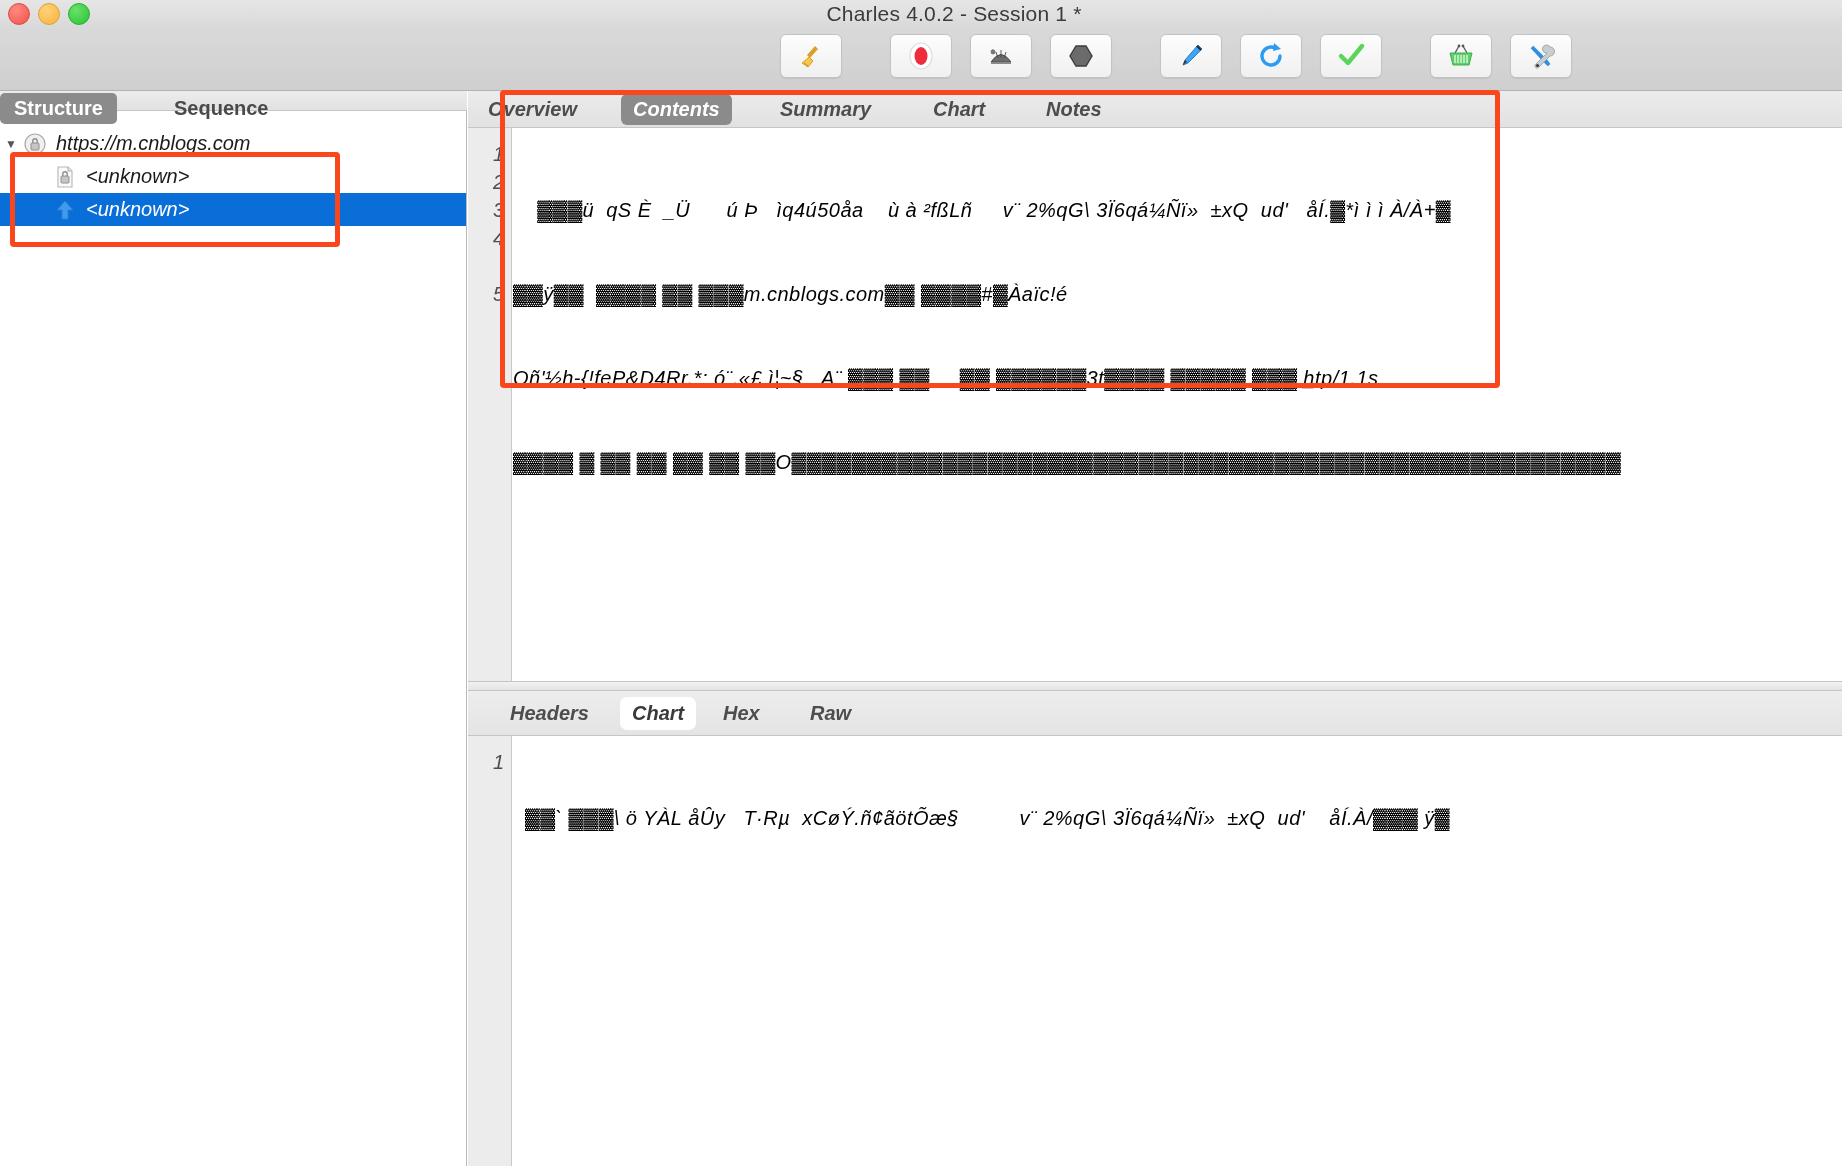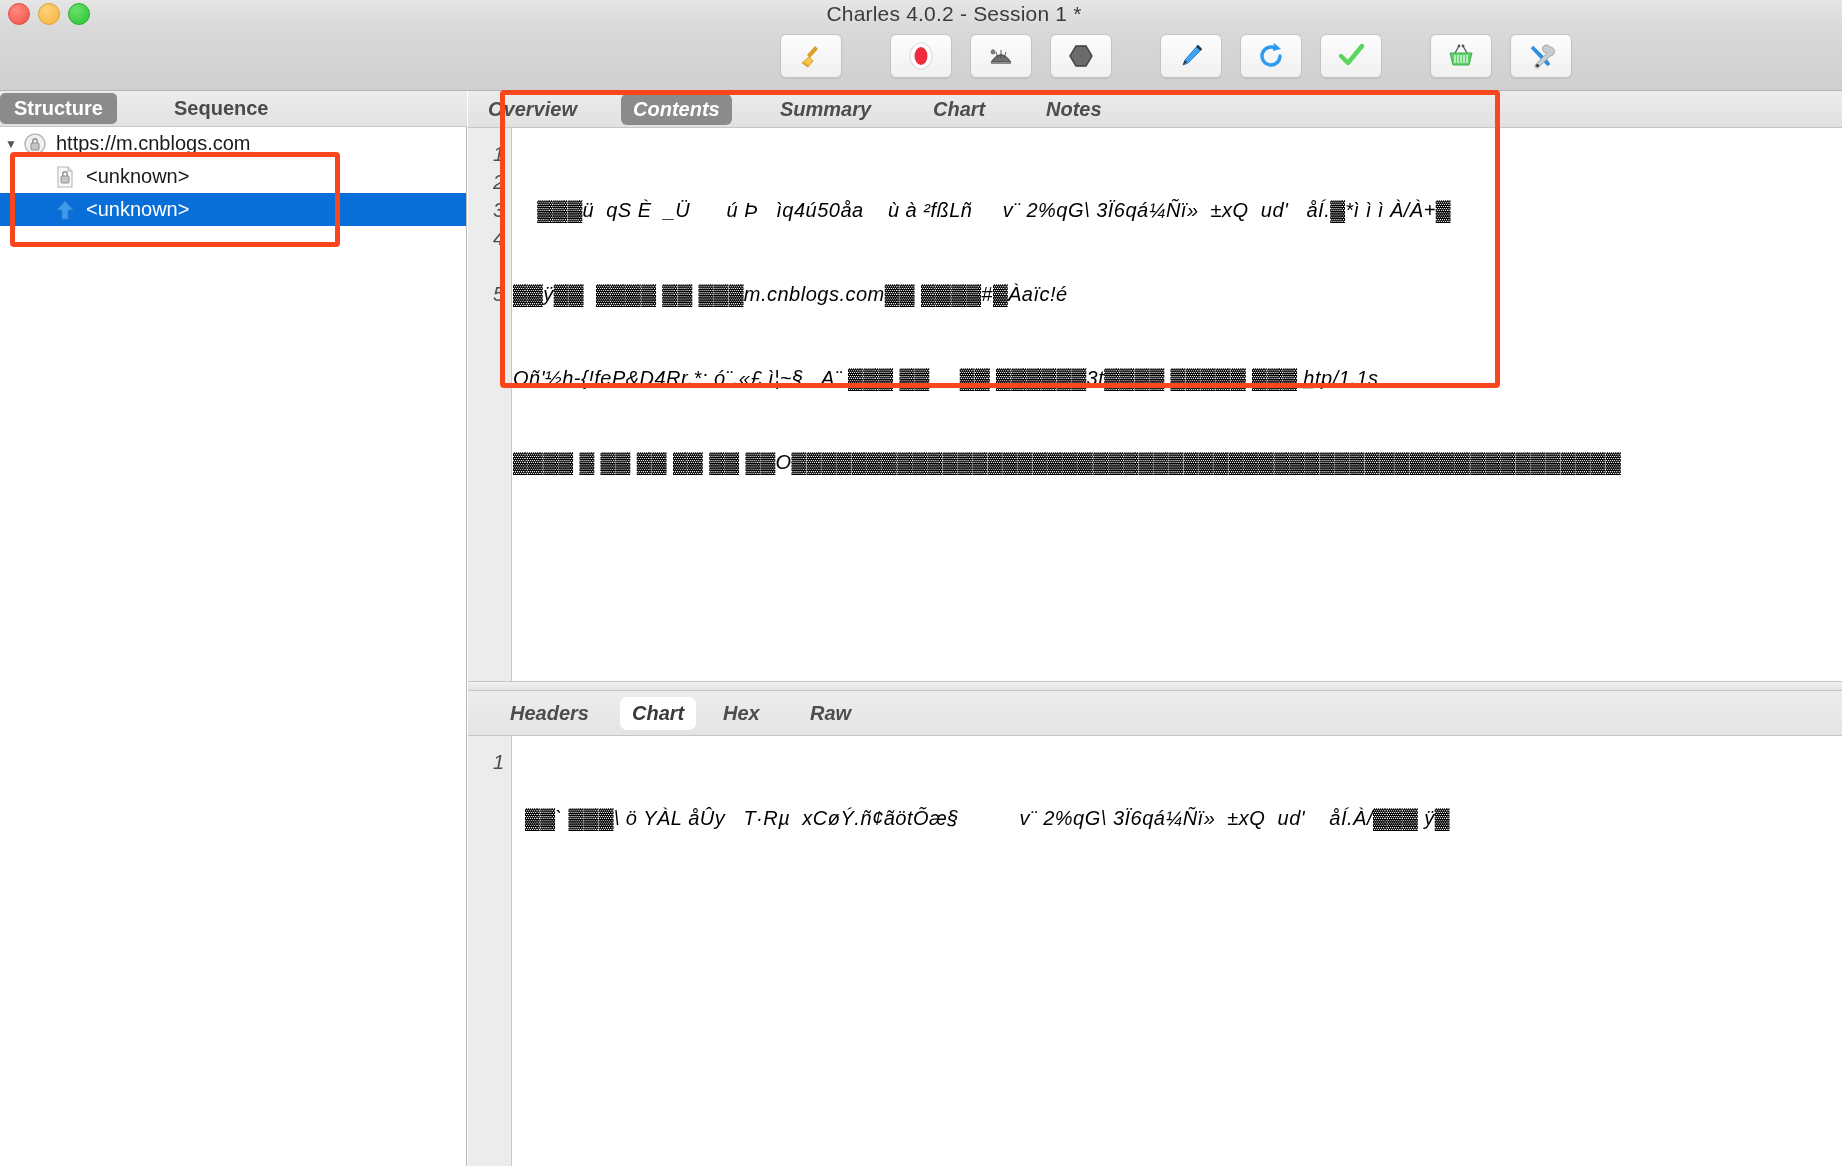--- a/index.html
+++ b/index.html
@@ -88,21 +88,21 @@
     width: 467px;
     height: 1075px;
     background: #ffffff;
     border-right: 1px solid #b9b9b9;
     box-sizing: border-box;
   }
   .lp-tabbar {
     position: absolute;
     left: 0; top: 0;
     width: 467px;
-    height: 36px;
+    height: 20px;
     background: linear-gradient(to bottom, #ececec, #e2e2e2);
     border-bottom: 1px solid #c6c6c6;
     box-sizing: border-box;
   }
   .lp-tab {
     position: absolute;
     top: 2px;
     height: 31px;
     line-height: 31px;
     font-size: 20px;
@@ -146,21 +146,21 @@
   }
   .tree-icon {
     flex: 0 0 auto;
     width: 26px;
     height: 26px;
     display: flex;
     align-items: center;
     justify-content: center;
     margin-right: 8px;
   }
-  .tree-label { white-space: nowrap; }
+  .tree-label { white-space: nowrap; font-style: italic; }
   .indent-1 { padding-left: 52px; }
 
   
   .right-panel {
     position: absolute;
     left: 468px; top: 91px;
     width: 1593px;
     height: 1075px;
     background: #ffffff;
     font-style: italic;

